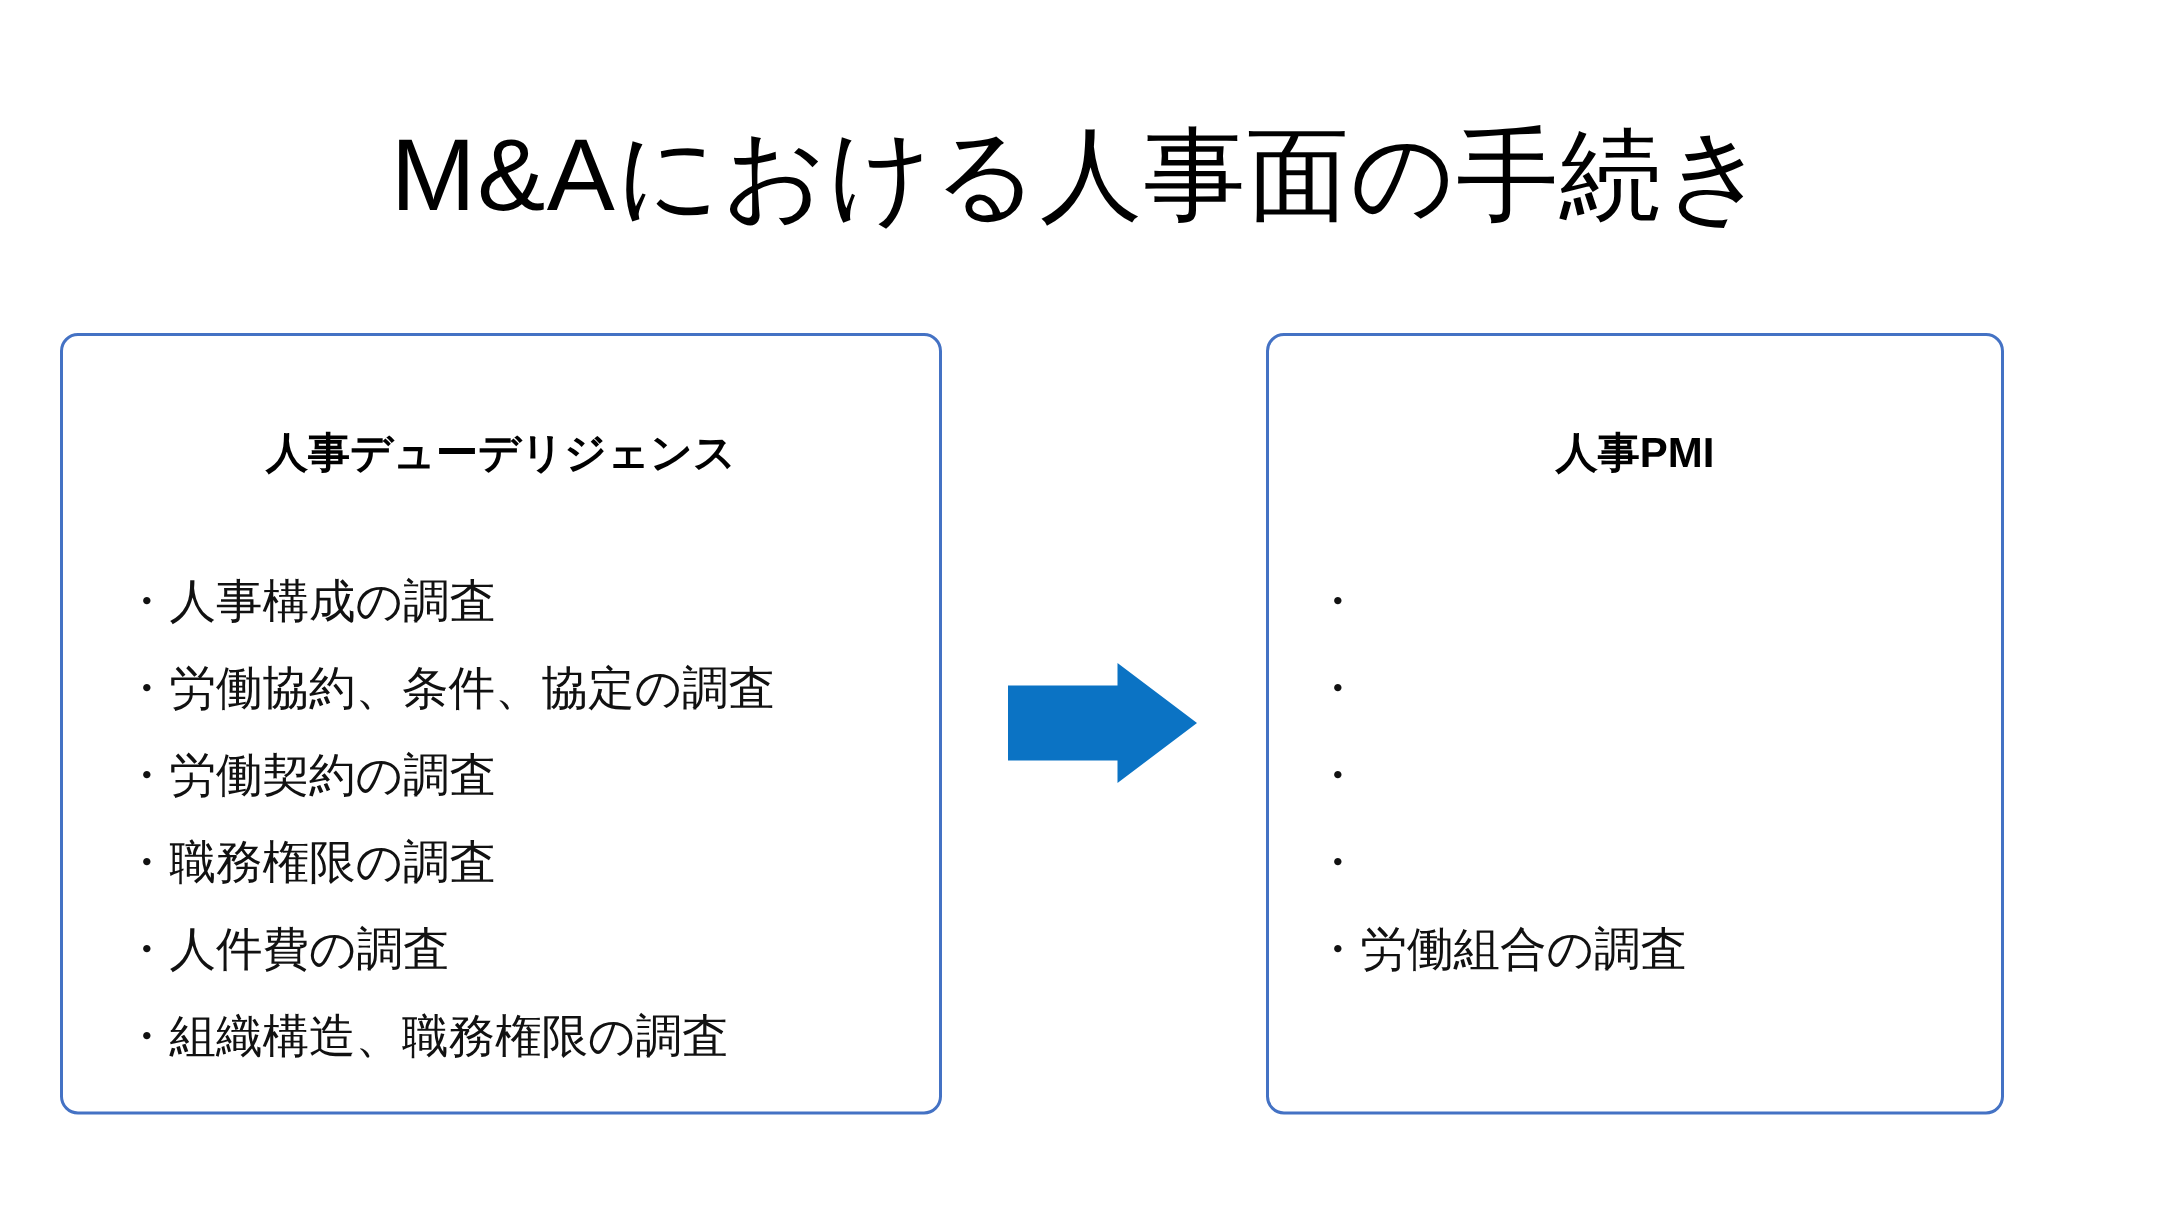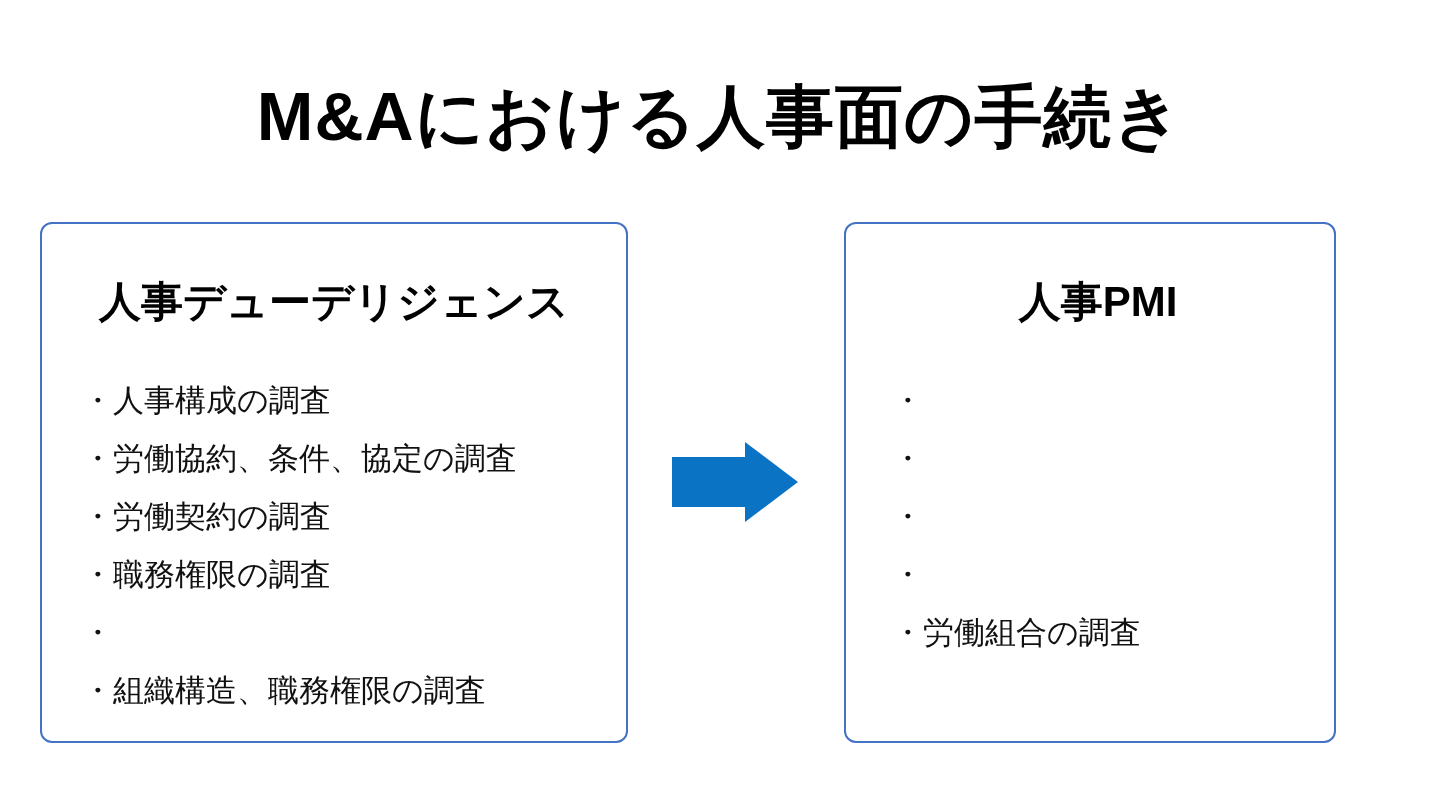--- a/index.html
+++ b/index.html
@@ -17,46 +17,45 @@
     overflow: hidden;
   }
   .slide-title {
     position: absolute;
     top: 72px;
     left: 0;
     width: 100%;
     margin: 0;
     text-align: center;
     font-size: 68px;
-    font-weight: 700;
+    font-weight: 400;
     letter-spacing: 1px;
     color: #000000;
   }
   .card {
     position: absolute;
     top: 222px;
     height: 521px;
     background: #ffffff;
     border: 2.5px solid #4472C4;
     border-radius: 12px;
     box-sizing: border-box;
   }
   .card-left {
     left: 40px;
     width: 588px;
   }
   .card-right {
     left: 844px;
     width: 492px;
-    padding-left: 16px;
   }
   .card-heading {
     margin: 54px 0 0 0;
     text-align: center;
-    font-size: 42px;
+    font-size: 28px;
     line-height: 48px;
     font-weight: 800;
     color: #000000;
   }
   .bullet-list {
     list-style: none;
     margin: 56px 0 0 0;
     padding: 0 10px 0 40px;
   }
   .card-right .bullet-list {
@@ -114,20 +113,21 @@
           <span>労働契約の調査</span>
         </li>
 
         <li>
           <span class="bullet-mark">・</span>
           <span>職務権限の調査</span>
         </li>
 
         <li>
           <span class="bullet-mark">・</span>
+          <span>人件費の調査</span>
         </li>
 
         <li>
           <span class="bullet-mark">・</span>
           <span>組織構造、職務権限の調査</span>
         </li>
       </ul>
   </section>
 
   <div class="arrow-wrap">

